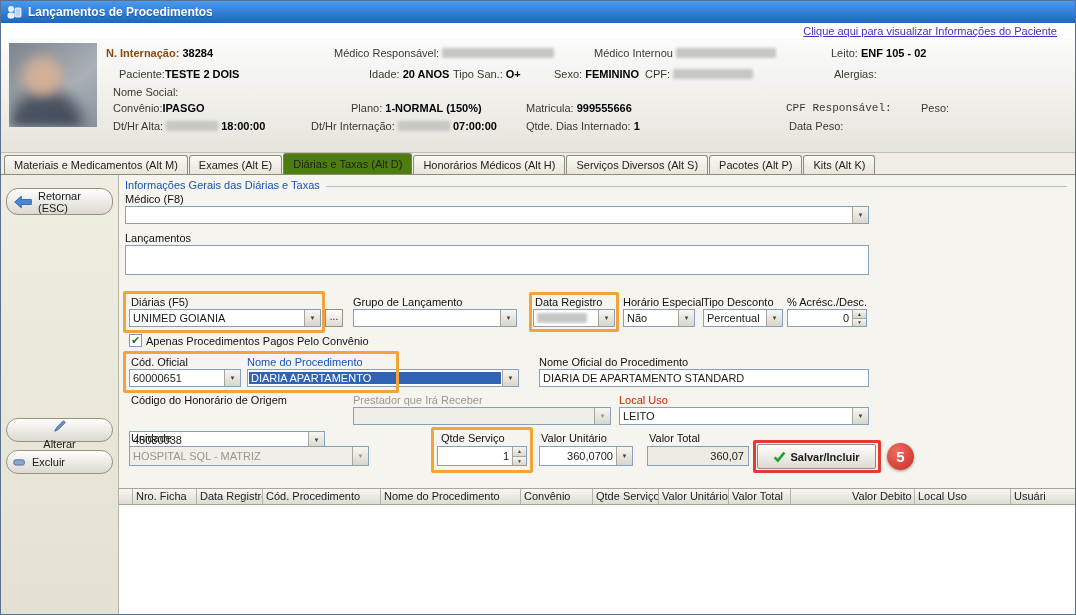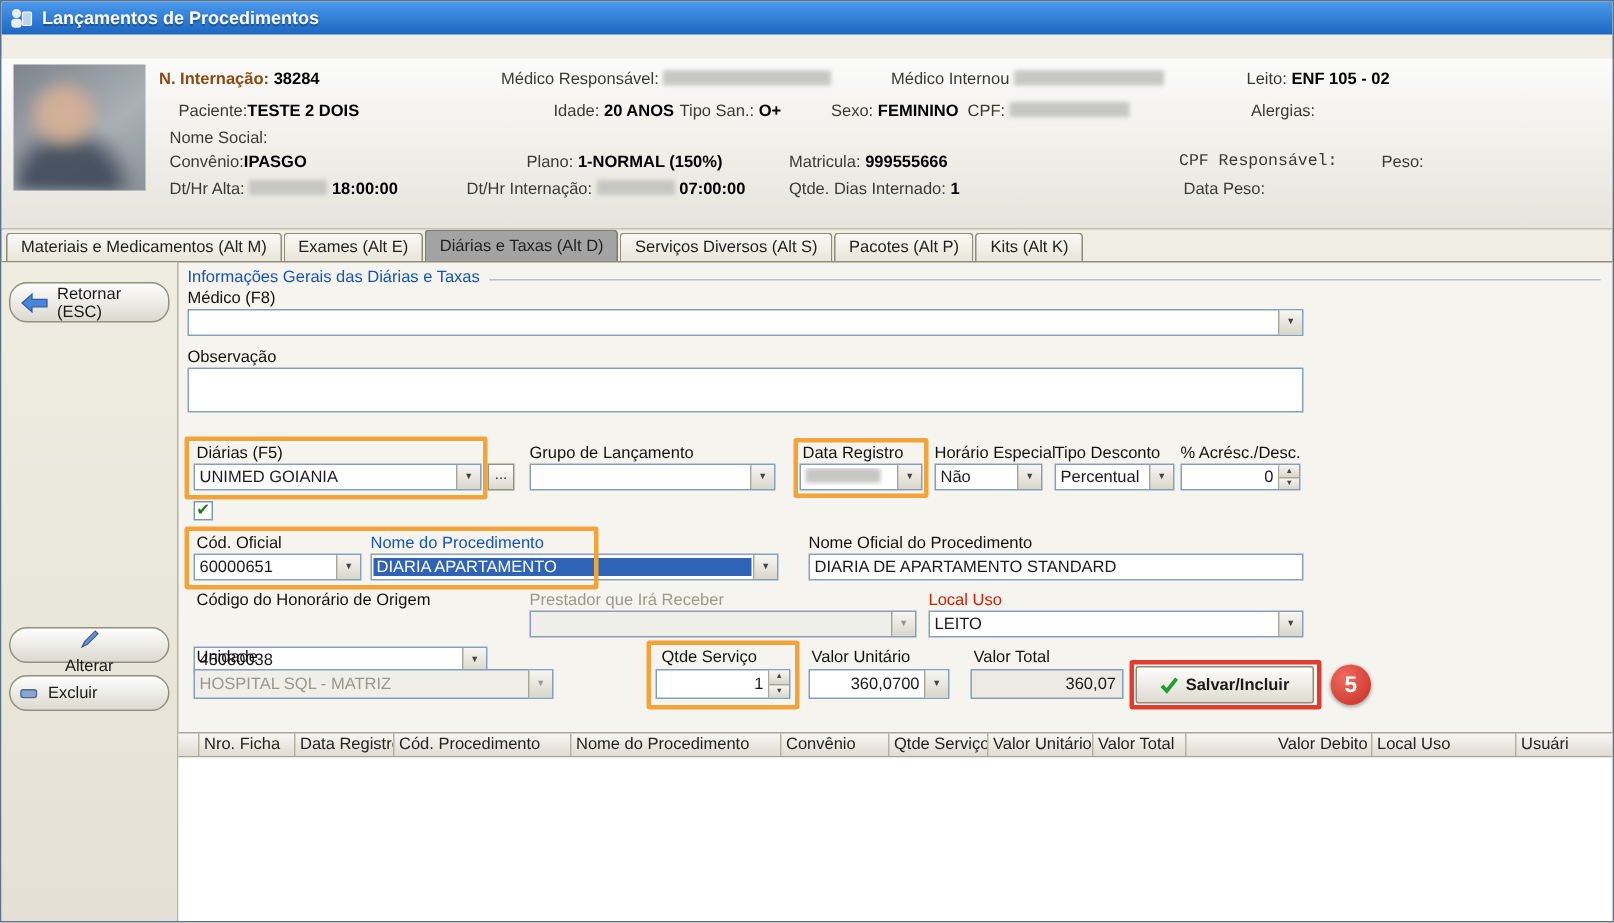--- a/index.html
+++ b/index.html
@@ -33,21 +33,21 @@
   .pl.accent { color:#8a4a10; font-weight:bold; }
   .pv { font-weight:bold; color:#000; }
   .redact { display:inline-block; height:10px; background:#c6c6c3; border-radius:1px;
             vertical-align:-1px; filter:blur(1.5px); }
 
   
   .tabbar { position:absolute; top:152px; left:3px; height:21px; display:flex; align-items:flex-end; }
   .tab { height:19px; padding:3px 9px 0; background:linear-gradient(#faf9f5,#e8e5d9);
          border:1px solid #8f8c7c; border-bottom:none; border-radius:3px 3px 0 0; margin-right:1px;
          color:#222; cursor:pointer; white-space:nowrap; }
-  .tab.active { height:21px; background:#a3a3a3; position:relative; z-index:3; border-color:#7c7a6c; padding-top:4px; }
+  .tab.active { height:21px; background:#4d7c0f; position:relative; z-index:3; border-color:#7c7a6c; padding-top:4px; }
 
   
   .content { position:absolute; top:173px; left:0; right:0; bottom:0; border-top:1px solid #8f8c7c; background:#f6f4ee; }
   .sidebar { position:absolute; left:0; top:0; width:118px; bottom:0;
              background:linear-gradient(#efece1,#e4e1d4); border-right:1px solid #b6b3a4; }
   .sbtn { position:absolute; left:5px; width:107px; display:flex; align-items:center; gap:5px; padding:0 6px;
           background:linear-gradient(#fefefe,#dcd9cf); border:1px solid #94917f; border-radius:12px;
           cursor:pointer; box-shadow:inset 0 1px 0 #fff; }
   .main { position:absolute; left:118px; top:0; right:0; bottom:0; }
 
@@ -111,20 +111,23 @@
     <span style="display:inline-flex;">
       <svg width="16" height="16" viewBox="0 0 16 16">
           <circle cx="5" cy="5" r="3" fill="#e9eff9"></circle>
           <rect x="1.5" y="8.5" width="7" height="6" rx="2.5" fill="#e9eff9"></rect>
           <rect x="9" y="4" width="6" height="9" rx="1" fill="#bcd4f0" stroke="#ffffff" stroke-width="0.8"></rect>
         </svg>
     </span>
     <span class="title">Lançamentos de Procedimentos</span>
   </div>
 
+  <div class="linkbar">
+    <a class="patient-link">Clique aqui para visualizar Informações do Paciente</a>
+  </div>
 
   <div class="pheader">
     <div class="photo"></div>
 
     <span class="pf" style="left:105px;top:8px;">
       <span class="pl accent">N. Internação:</span>
       <span class="pv">38284</span>
     </span>
     <span class="pf" style="left:333px;top:8px;">
       <span class="pl">Médico Responsável:</span>
@@ -200,20 +203,21 @@
     </span>
     <span class="pf" style="left:788px;top:81px;">
       <span class="pl">Data Peso:</span>
     </span>
   </div>
 
   <div class="tabbar">
     <div class="tab">Materiais e Medicamentos (Alt M)</div>
     <div class="tab">Exames (Alt E)</div>
     <div class="tab active">Diárias e Taxas (Alt D)</div>
+    <div class="tab">Honorários Médicos (Alt H)</div>
     <div class="tab">Serviços Diversos (Alt S)</div>
     <div class="tab">Pacotes (Alt P)</div>
     <div class="tab">Kits (Alt K)</div>
   </div>
 
   <div class="content">
 
     <div class="sidebar">
       <div class="sbtn" style="top:13px;height:27px;">
         <span style="display:inline-flex;">
@@ -247,21 +251,21 @@
         <span class="t">Informações Gerais das Diárias e Taxas</span>
         <span class="ln"></span>
       </div>
 
       <span class="flabel" style="left:6px;top:18px;">Médico (F8)</span>
       <div class="combo" style="left:6px;top:31px;width:744px;">
         <span class="ct"></span>
         <span class="cbn">▼</span>
       </div>
 
-      <span class="flabel" style="left:6px;top:57px;">Observação</span>
+      <span class="flabel" style="left:6px;top:57px;">Lançamentos</span>
       <div class="field" style="left:6px;top:70px;width:744px;height:30px;align-items:flex-start;padding:2px 3px;"></div>
 
       <span class="flabel" style="left:12px;top:121px;">Diárias (F5)</span>
       <span class="flabel" style="left:234px;top:121px;">Grupo de Lançamento</span>
       <span class="flabel" style="left:416px;top:121px;">Data Registro</span>
       <span class="flabel" style="left:504px;top:121px;">Horário Especial</span>
       <span class="flabel" style="left:584px;top:121px;">Tipo Desconto</span>
       <span class="flabel" style="left:668px;top:121px;">% Acrésc./Desc.</span>
 
       <div class="combo" style="left:10px;top:134px;width:192px;">
@@ -287,20 +291,21 @@
       </div>
       <div class="spin" style="left:668px;top:134px;width:80px;">
         <span class="st">0</span>
         <span class="sb">
             <span>▲</span>
             <span>▼</span>
           </span>
       </div>
 
       <span class="cb" style="left:10px;top:159px;">✔</span>
+      <span class="flabel" style="left:27px;top:160px;">Apenas Procedimentos Pagos Pelo Convênio</span>
 
       <span class="flabel" style="left:12px;top:181px;">Cód. Oficial</span>
       <span class="flabel blue" style="left:128px;top:181px;">Nome do Procedimento</span>
       <span class="flabel" style="left:420px;top:181px;">Nome Oficial do Procedimento</span>
 
       <div class="combo" style="left:10px;top:194px;width:112px;">
         <span class="ct">60000651</span>
         <span class="cbn">▼</span>
       </div>
       <div class="combo sel" style="left:128px;top:194px;width:272px;">

